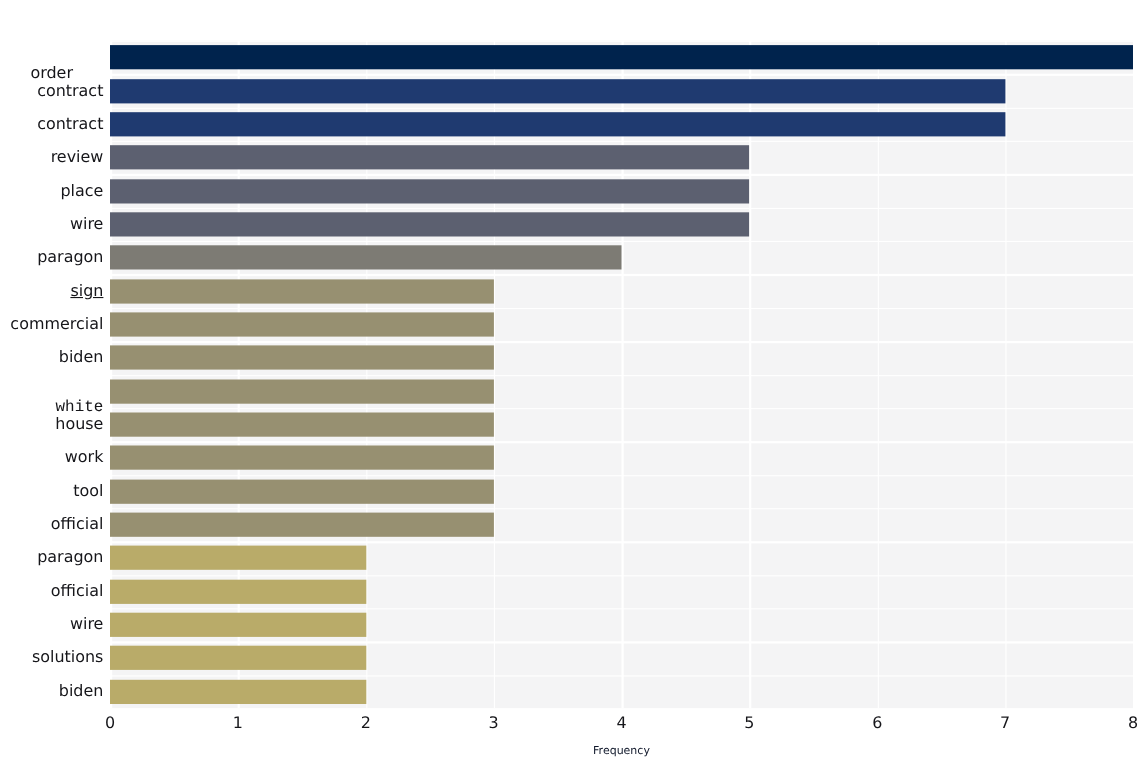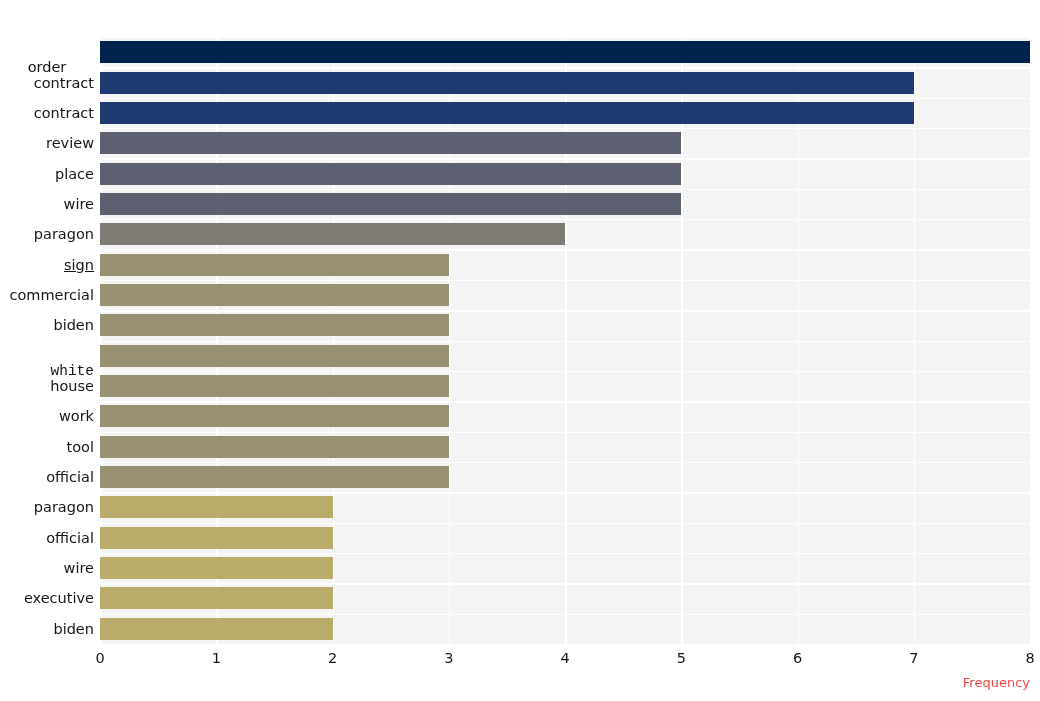--- a/index.html
+++ b/index.html
@@ -111,23 +111,23 @@
     color: #16161a;
     line-height: 18px;
     white-space: nowrap;
   }
 
   #xaxis-label {
     position: absolute;
     left: 100px;
     top: 674px;
     width: 930px;
-    text-align: right;
-    font-size: 13px;
-    color: #ef4444;
+    text-align: center;
+    font-size: 10px;
+    color: #0f172a;
     line-height: 18px;
   }
 </style>
 </head>
 <body>
 
 <div id="figure">
 
 
   <div id="plot-area">
@@ -199,21 +199,21 @@
       <div class="ytick" style="top: 249.975px;">commercial</div>
       <div class="ytick" style="top: 280.325px;">biden</div>
       <div class="ytick" style="top: 326px; font-family: Liberation Mono, monospace;">white</div>
       <div class="ytick" style="top: 341.025px;">house</div>
       <div class="ytick" style="top: 371.375px;">work</div>
       <div class="ytick" style="top: 401.725px;">tool</div>
       <div class="ytick" style="top: 432.075px;">official</div>
       <div class="ytick" style="top: 462.425px;">paragon</div>
       <div class="ytick" style="top: 492.775px;">official</div>
       <div class="ytick" style="top: 523.125px;">wire</div>
-      <div class="ytick" style="top: 553.475px;">executive</div>
+      <div class="ytick" style="top: 553.475px;">solutions</div>
       <div class="ytick" style="top: 583.825px;">biden</div>
     </div>
 
   <div id="xtick-layer">
       <div class="xtick" style="left: 0px;">0</div>
       <div class="xtick" style="left: 116.25px;">1</div>
       <div class="xtick" style="left: 232.5px;">2</div>
       <div class="xtick" style="left: 348.75px;">3</div>
       <div class="xtick" style="left: 465px;">4</div>
       <div class="xtick" style="left: 581.25px;">5</div>

